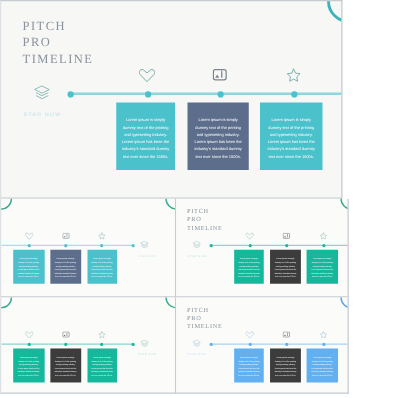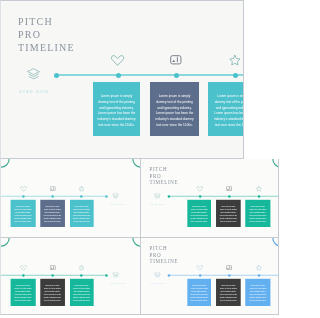--- a/index.html
+++ b/index.html
@@ -1,21 +1,21 @@
 <!DOCTYPE html>
 <html><head>
 <meta charset="utf-8">
 <style>
   html,body{margin:0;padding:0;width:281px;height:318px;background:#ffffff;overflow:hidden;}
   body{font-family:"Liberation Sans",sans-serif;}
   .page{position:relative;width:281px;height:318px;overflow:hidden;background:#ffffff;}
 
   .cell{position:absolute;overflow:hidden;box-sizing:border-box;background:#f7f7f6;}
   .cell.thumbcell{background:#fbfbfa;}
-  .cell.c-hero{left:0;top:0;width:244px;height:159px;border:1px solid #c6cbd1;border-left-color:#dde0e4;}
+  .cell.c-hero{left:0;top:0;width:274px;height:159px;border:1px solid #c6cbd1;border-left-color:#dde0e4;}
   .cell.c-t1{left:0;top:159px;width:140.5px;height:78.5px;border:1px solid #c6cbd1;border-top:none;border-left-color:#dde0e4;}
   .cell.c-t2{left:140.5px;top:159px;width:138.5px;height:78.5px;border:1px solid #c6cbd1;border-top:none;border-left:none;}
   .cell.c-t3{left:0;top:237.5px;width:140.5px;height:77px;border:1px solid #c6cbd1;border-top:none;border-left-color:#dde0e4;}
   .cell.c-t4{left:140.5px;top:237.5px;width:138.5px;height:77px;border:1px solid #c6cbd1;border-top:none;border-left:none;}
 
   .stage{position:absolute;left:0;top:0;width:278px;height:158px;transform-origin:0 0;}
 
   .s-title{position:absolute;font-family:"Liberation Serif",serif;white-space:pre;font-size:10px;letter-spacing:1.2px;line-height:13.2px;}
   .s-cta{position:absolute;font-family:"Liberation Sans",sans-serif;white-space:pre;font-size:4.1px;letter-spacing:1.05px;}
   .arc{position:absolute;}

